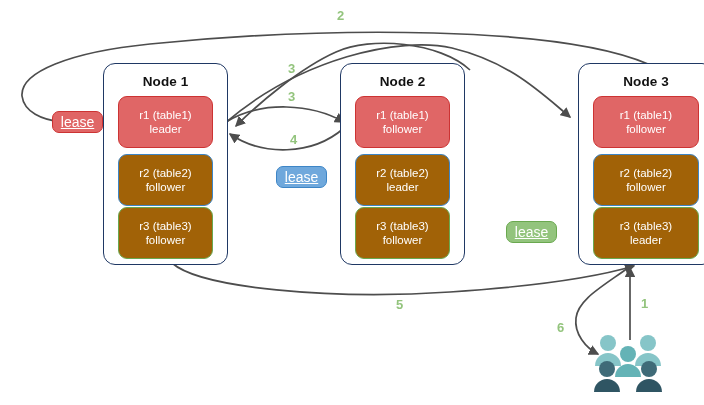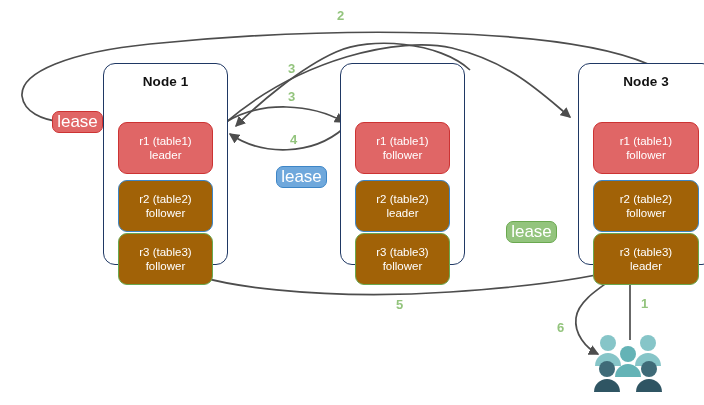--- a/index.html
+++ b/index.html
@@ -28,34 +28,34 @@
   }
   .replica{
     position:absolute;left:14px;right:14px;
     height:52px;
     border-radius:9px;
     box-sizing:border-box;
     display:flex;flex-direction:column;
     align-items:center;justify-content:center;
     color:#ffffff;font-size:11.5px;line-height:14px;
     text-align:center;
-    margin-top:26px;
   }
   .replica .l1,.replica .l2{display:block;white-space:nowrap;}
   .rep-red{background:#e06666;border:1.4px solid #cc3333;}
   .rep-blue{background:#a16207;border:1.4px solid #3d85c6;}
   .rep-green{background:#a16207;border:1.4px solid #6aa84f;}
 
   .lease{
     position:absolute;
     border-radius:7px;
     box-sizing:border-box;
     display:flex;align-items:center;justify-content:center;
-    color:#ffffff;font-size:17px;
+    color:#ffffff;font-size:14px;
     z-index:3;
+    text-decoration:underline;
   }
   .lease-red{background:#e06666;border:1.4px solid #cc3333;}
   .lease-blue{background:#6fa8dc;border:1.4px solid #3d85c6;}
   .lease-green{background:#93c47d;border:1.4px solid #6aa84f;}
 
   .step{
     position:absolute;
     color:#93c47d;
     font-size:13px;font-weight:bold;
     z-index:4;
@@ -103,20 +103,21 @@
       <span class="l1">r2 (table2)</span>
       <span class="l2">follower</span>
     </div>
     <div class="replica rep-green" style="top:143px;">
       <span class="l1">r3 (table3)</span>
       <span class="l2">follower</span>
     </div>
   </div>
 
   <div class="node" style="left:340px;top:63px;width:125px;height:202px;">
+    <div class="node-title">Node 2</div>
     <div class="replica rep-red" style="top:32px;">
       <span class="l1">r1 (table1)</span>
       <span class="l2">follower</span>
     </div>
     <div class="replica rep-blue" style="top:90px;">
       <span class="l1">r2 (table2)</span>
       <span class="l2">leader</span>
     </div>
     <div class="replica rep-green" style="top:143px;">
       <span class="l1">r3 (table3)</span>

